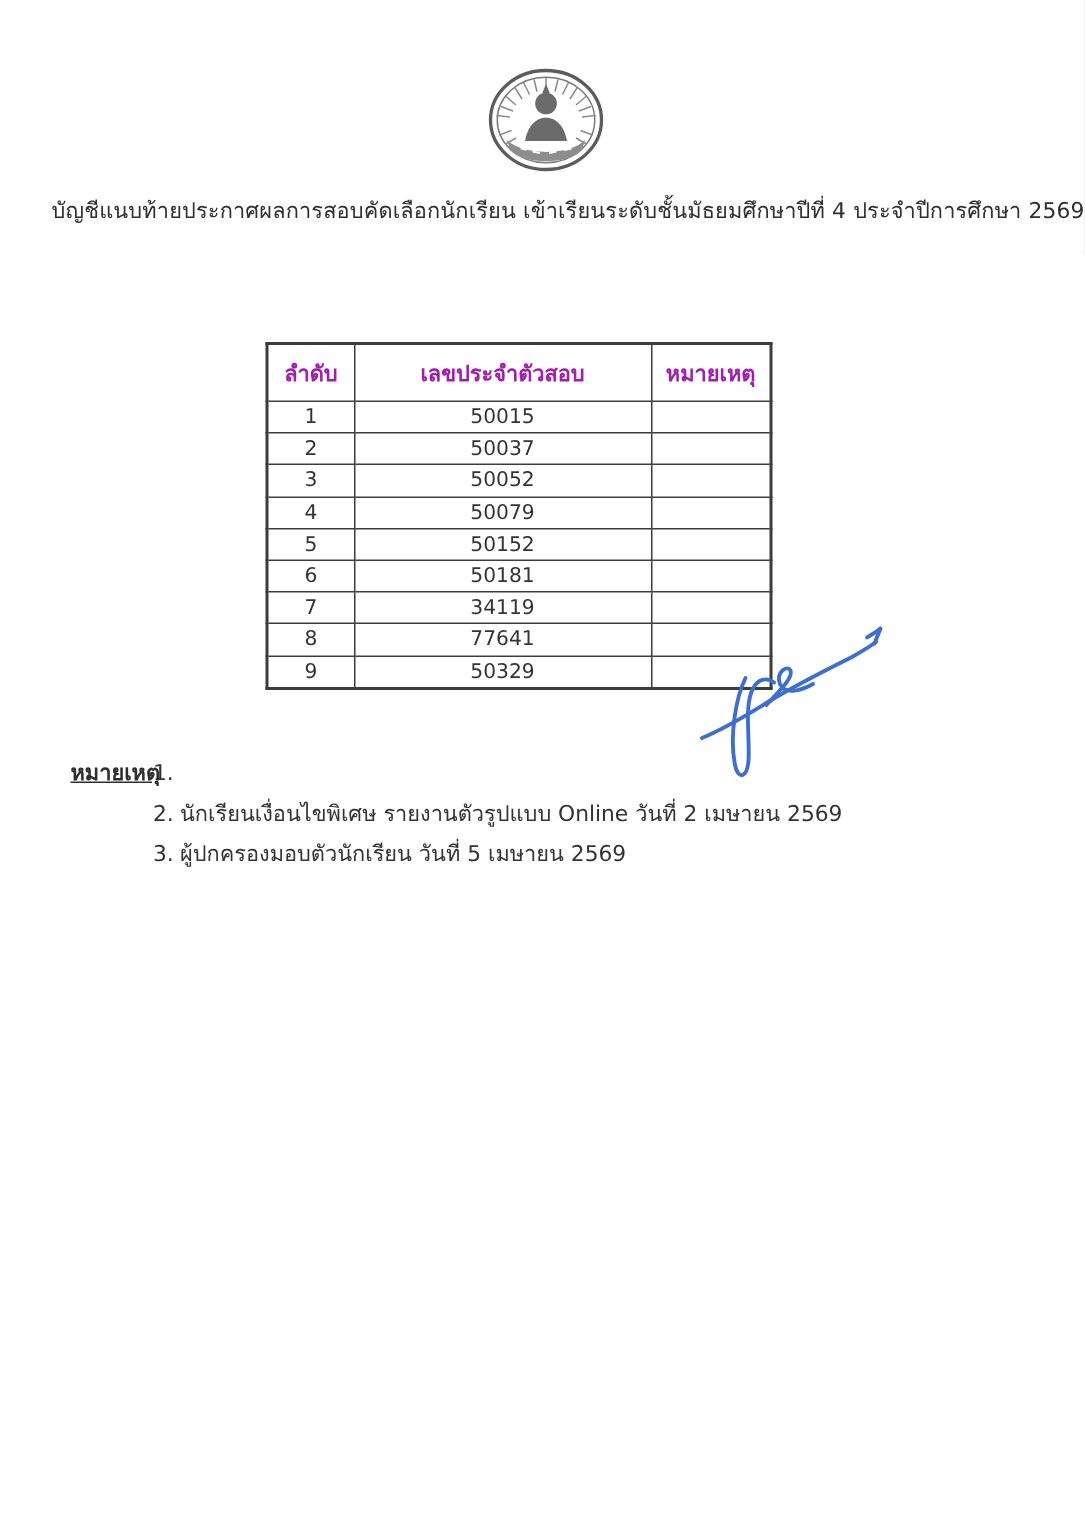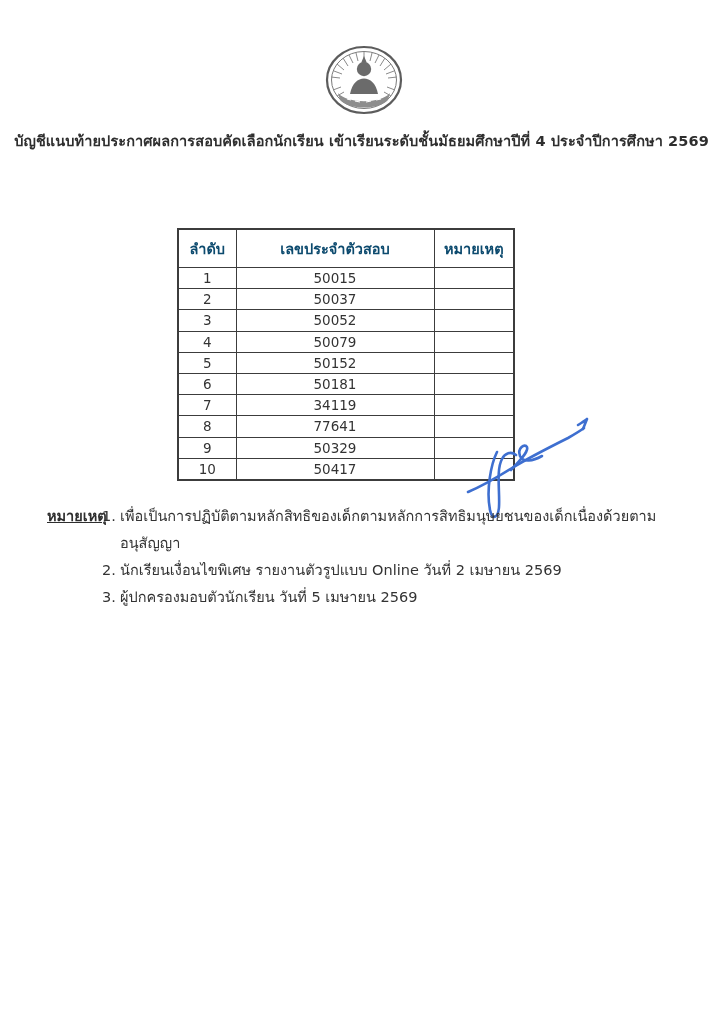--- a/index.html
+++ b/index.html
@@ -12,22 +12,22 @@
     color:#2f2f2f;
     overflow:hidden;
   }
   
   .logo{
     position:absolute;left:323px;top:44px;width:82px;height:72px;
   }
   
   .header{
     position:absolute;top:127px;left:0;right:0;
-    text-align:center;
-    font-weight:bold;
+    text-align:right;
+    font-weight:normal;
     font-size:14.5px;
     line-height:28px;
     color:#2e2e2e;
     letter-spacing:0.1px;
   }
   
   table.results{
     position:absolute;left:177px;top:228px;
     width:336px;
     border-collapse:collapse;
@@ -38,21 +38,21 @@
     padding:0;
     text-align:center;
     vertical-align:middle;
     background:#fff;
   }
   table.results{border:2px solid #3c3c3c;}
   table.results th{
     height:37px;
     font-size:14.5px;
     font-weight:bold;
-    color:#0c4a6e;
+    color:#a21caf;
   }
   table.results td{
     height:20.2px;
     font-size:13.5px;
     color:#333333;
   }
   col.c-no{width:58px;}
   col.c-id{width:198px;}
   col.c-rm{width:80px;}
   
@@ -175,44 +175,38 @@
         <tr>
           <td>8</td>
           <td>77641</td>
           <td></td>
         </tr>
         <tr>
           <td>9</td>
           <td>50329</td>
           <td></td>
         </tr>
-        <tr>
-          <td>10</td>
-          <td>50417</td>
-          <td></td>
-        </tr>
       </tbody>
   </table>
 
   <svg class="signature" viewBox="450 413 150 118">
     <g fill="none" stroke="#3e6fd0" stroke-width="2.6" stroke-linecap="round" stroke-linejoin="round">
       <path d="M468,492 C480,487 496,478 512,468 C530,457 552,446 568,438 C575,434 580,431 584,428"></path>
       <path d="M578,425 C581,423 585,421 587,419 M587,419 L583,429"></path>
       <path d="M497,452 C491,464 486,490 490,510 C492,520 498,519 499,507 C500,492 496,470 502,459 C505,453 511,451 516,455"></path>
       <path d="M511,470 C519,461 529,452 527,447 C525,443 517,448 520,456 C523,463 533,461 542,456"></path>
     </g>
   </svg>
 
   <div class="notes">
     <span class="notes-label">หมายเหตุ</span>
     <div class="notes-items">
         <div class="note-item">
           <span class="note-marker">1.</span>
           <div class="note-text">
-            <div>เพื่อเป็นการปฏิบัติตามหลักสิทธิของเด็กตามหลักการสิทธิมนุษยชนของเด็กเนื่องด้วยตามอนุสัญญา</div>
           </div>
         </div>
         <div class="note-item">
           <span class="note-marker">2.</span>
           <div class="note-text">
             <div>นักเรียนเงื่อนไขพิเศษ รายงานตัวรูปแบบ Online วันที่ 2 เมษายน  2569</div>
           </div>
         </div>
         <div class="note-item">
           <span class="note-marker">3.</span>

